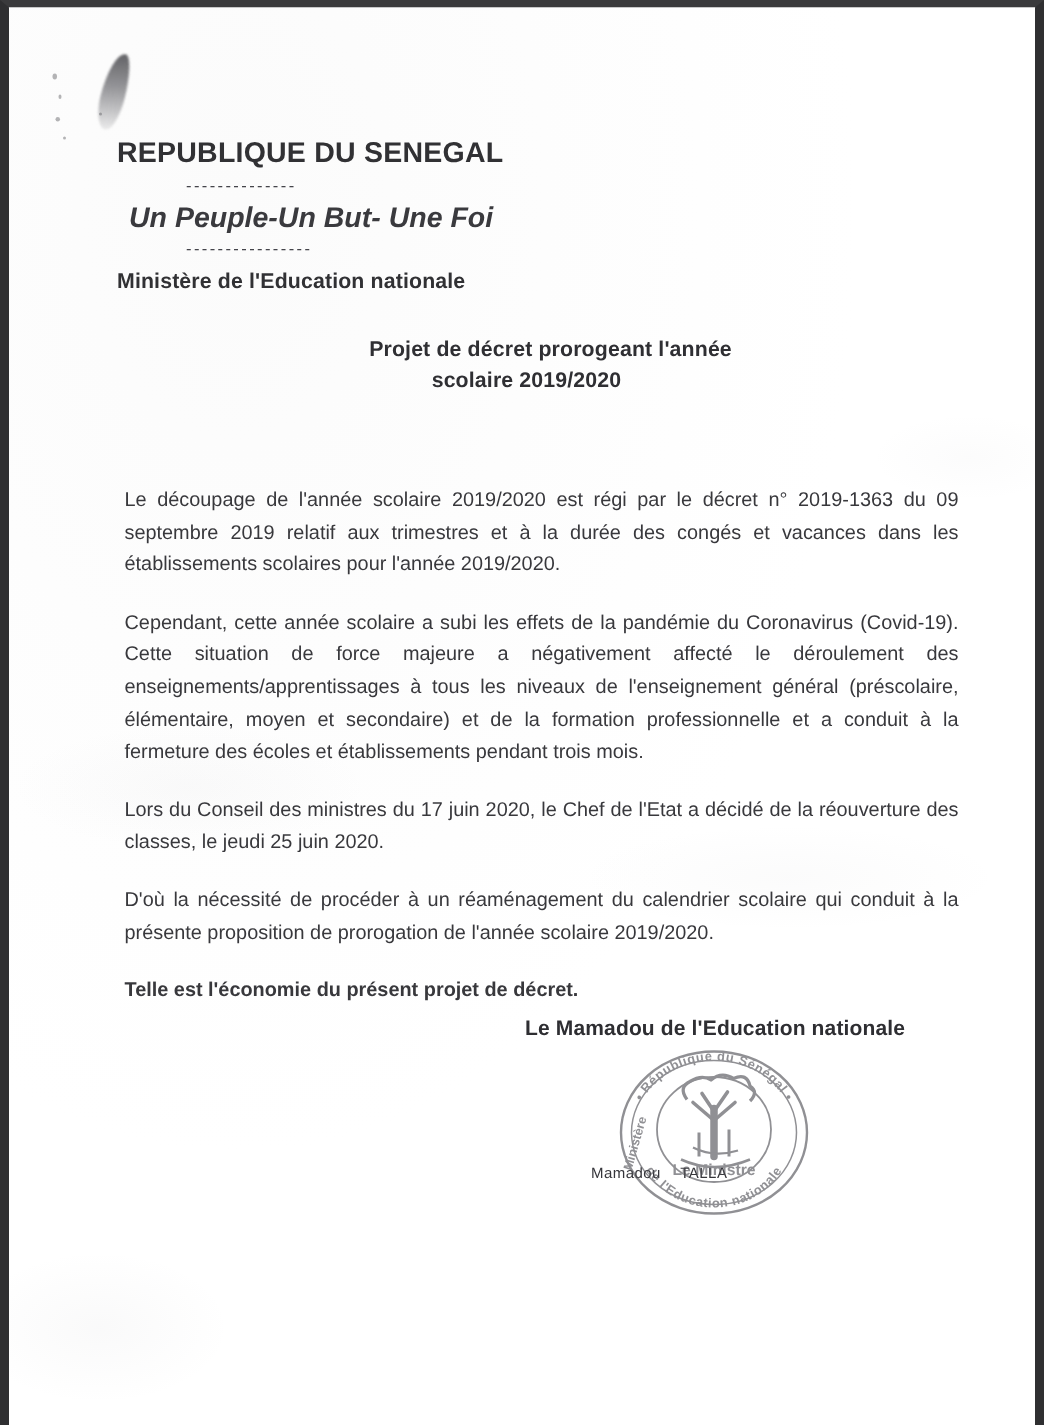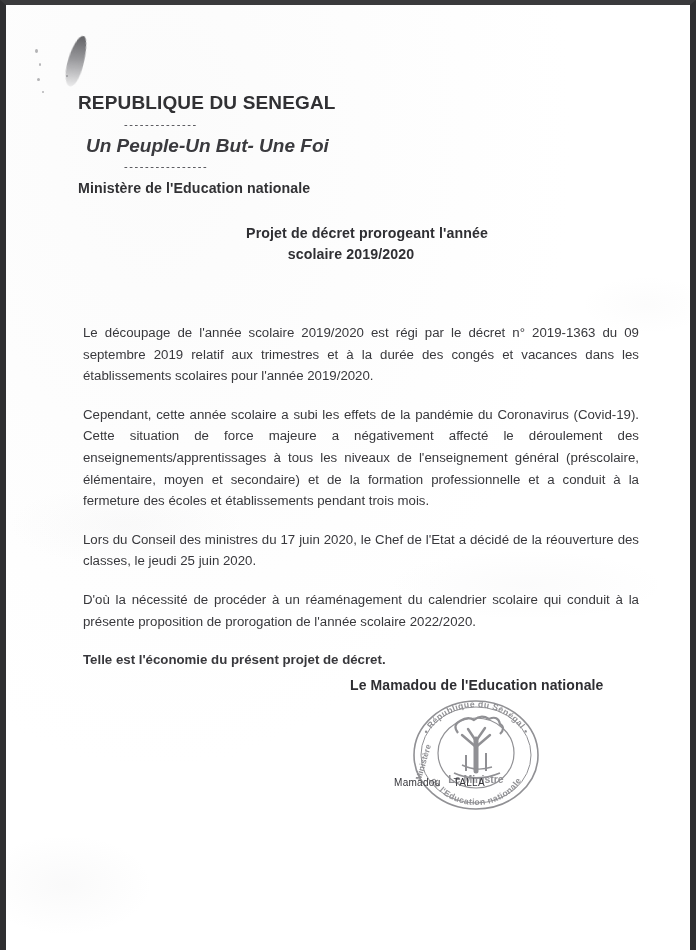--- a/index.html
+++ b/index.html
@@ -242,21 +242,21 @@
     <div class="doc-title">
       <div class="t-line l1">Projet de décret  prorogeant l'année</div>
       <div class="t-line l2">scolaire 2019/2020</div>
     </div>
 
 
     <div class="body-text">
       <p class="para">Le découpage de l'année scolaire 2019/2020 est régi par le décret n° 2019-1363 du 09 septembre 2019 relatif aux trimestres et à la durée des congés  et vacances dans les établissements scolaires pour l'année 2019/2020.</p>
       <p class="para">Cependant, cette année scolaire a subi les effets de la pandémie du Coronavirus (Covid-19). Cette situation de force majeure  a négativement affecté le déroulement des enseignements/apprentissages à tous les niveaux de l'enseignement général (préscolaire, élémentaire, moyen et secondaire) et de la formation professionnelle et a conduit à la fermeture des écoles et établissements pendant trois mois.</p>
       <p class="para">Lors du Conseil des ministres du 17 juin 2020, le Chef de l'Etat a décidé  de la réouverture des classes, le jeudi 25 juin 2020.</p>
-      <p class="para">D'où la nécessité de procéder à un réaménagement du calendrier scolaire qui conduit à la présente  proposition de prorogation de l'année scolaire 2022/2020.</p>
+      <p class="para">D'où la nécessité de procéder à un réaménagement du calendrier scolaire qui conduit à la présente  proposition de prorogation de l'année scolaire 2019/2020.</p>
       <p class="para last">Telle est l'économie du présent projet de décret.</p>
     </div>
 
     <div class="signature-block">
       <div class="sig-title">Le Mamadou de l'Education nationale</div>
       <div class="sig-name">
         <span>Mamadou</span><span class="gap"></span><span>TALLA</span>
       </div>
     </div>
 

